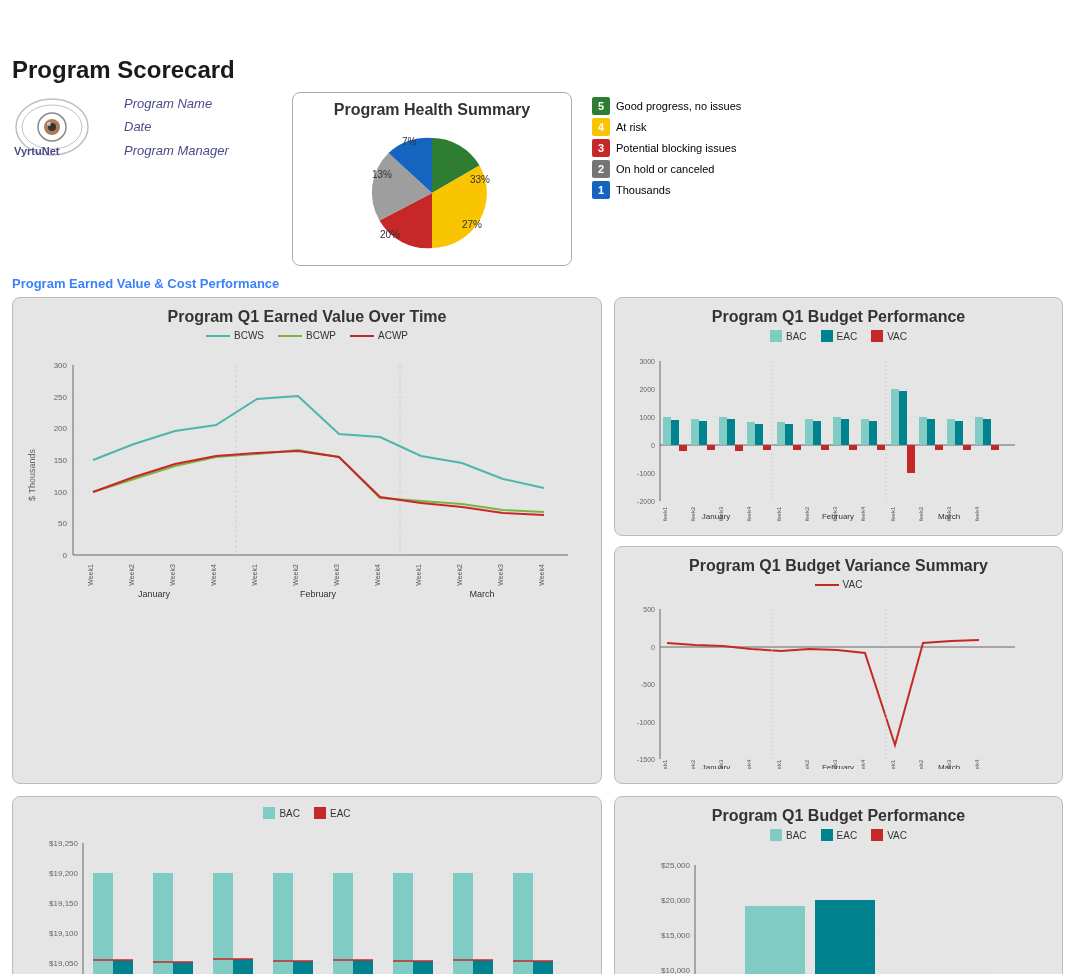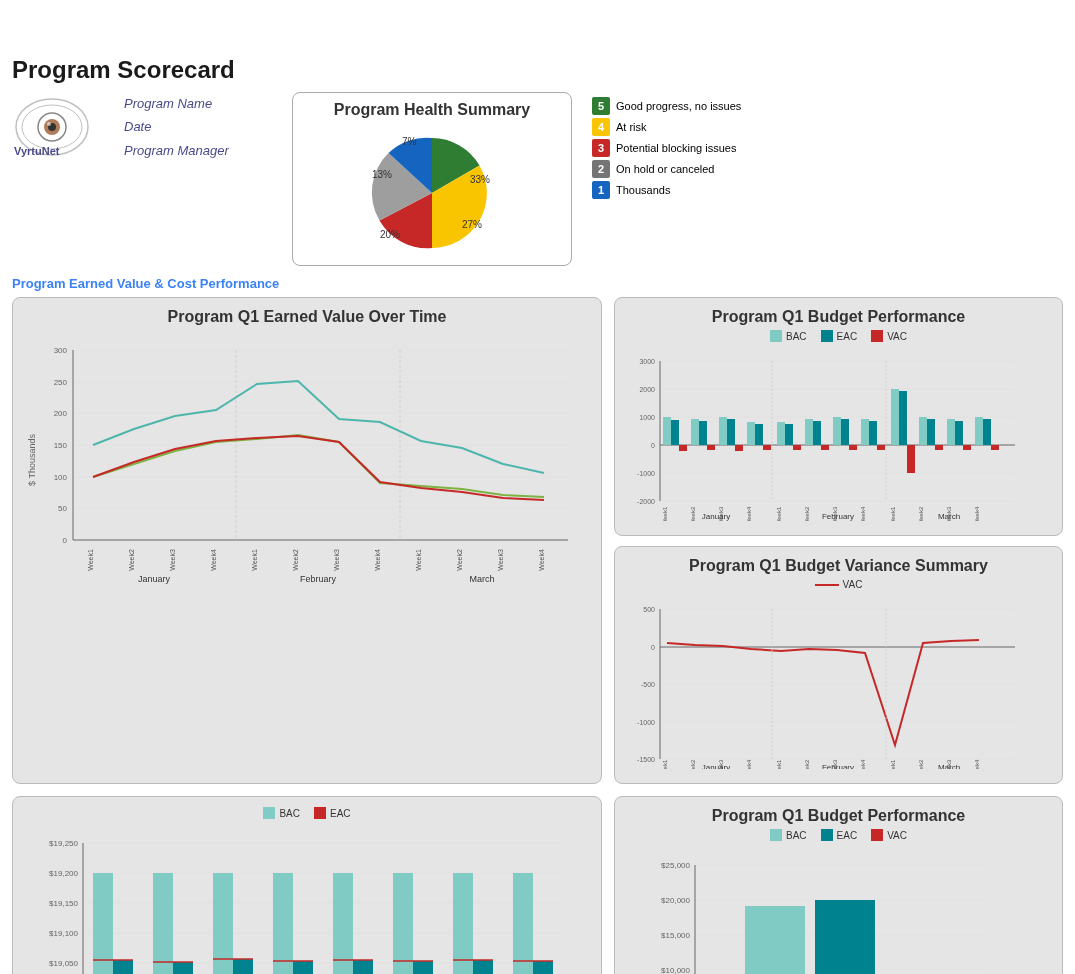--- a/index.html
+++ b/index.html
@@ -119,20 +119,34 @@
     </div>
 
   </div>
 
   <div class="section-label">Program Earned Value &amp; Cost Performance</div>
 
   <div class="charts-row">
 
     <div class="chart-box left">
       <div class="chart-title">Program Q1 Earned Value Over Time</div>
+      <div class="legend-row">
+        <div class="legend-line">
+          <div class="legend-line-color" style="background:#4db6ac;"></div>
+          <span>BCWS</span>
+        </div>
+        <div class="legend-line">
+          <div class="legend-line-color" style="background:#7cb342;"></div>
+          <span>BCWP</span>
+        </div>
+        <div class="legend-line">
+          <div class="legend-line-color" style="background:#c62828;"></div>
+          <span>ACWP</span>
+        </div>
+      </div>
       <svg width="560" height="260" viewBox="0 0 560 260">
 
         <text transform="rotate(-90,12,130)" x="12" y="130" font-size="9" fill="#666" text-anchor="middle" font-family="Arial">$ Thousands</text>
 
         <line x1="50" y1="20" x2="545" y2="20" stroke="#ddd" stroke-width="0.5"></line>
         <text x="44" y="23" font-size="8" fill="#666" text-anchor="end" font-family="Arial">300</text>
         <line x1="50" y1="52" x2="545" y2="52" stroke="#ddd" stroke-width="0.5"></line>
         <text x="44" y="55" font-size="8" fill="#666" text-anchor="end" font-family="Arial">250</text>
         <line x1="50" y1="83" x2="545" y2="83" stroke="#ddd" stroke-width="0.5"></line>
         <text x="44" y="86" font-size="8" fill="#666" text-anchor="end" font-family="Arial">200</text>

